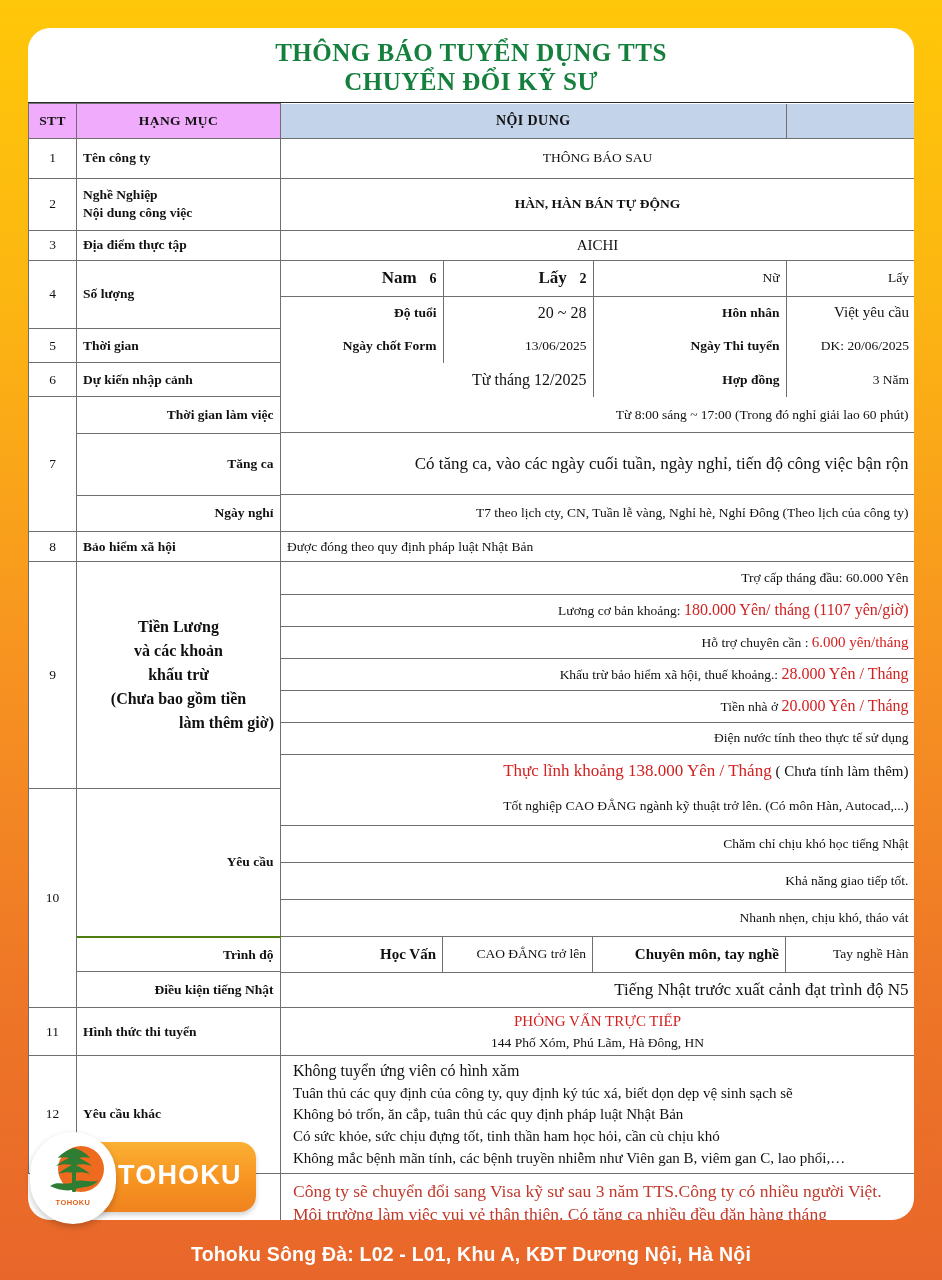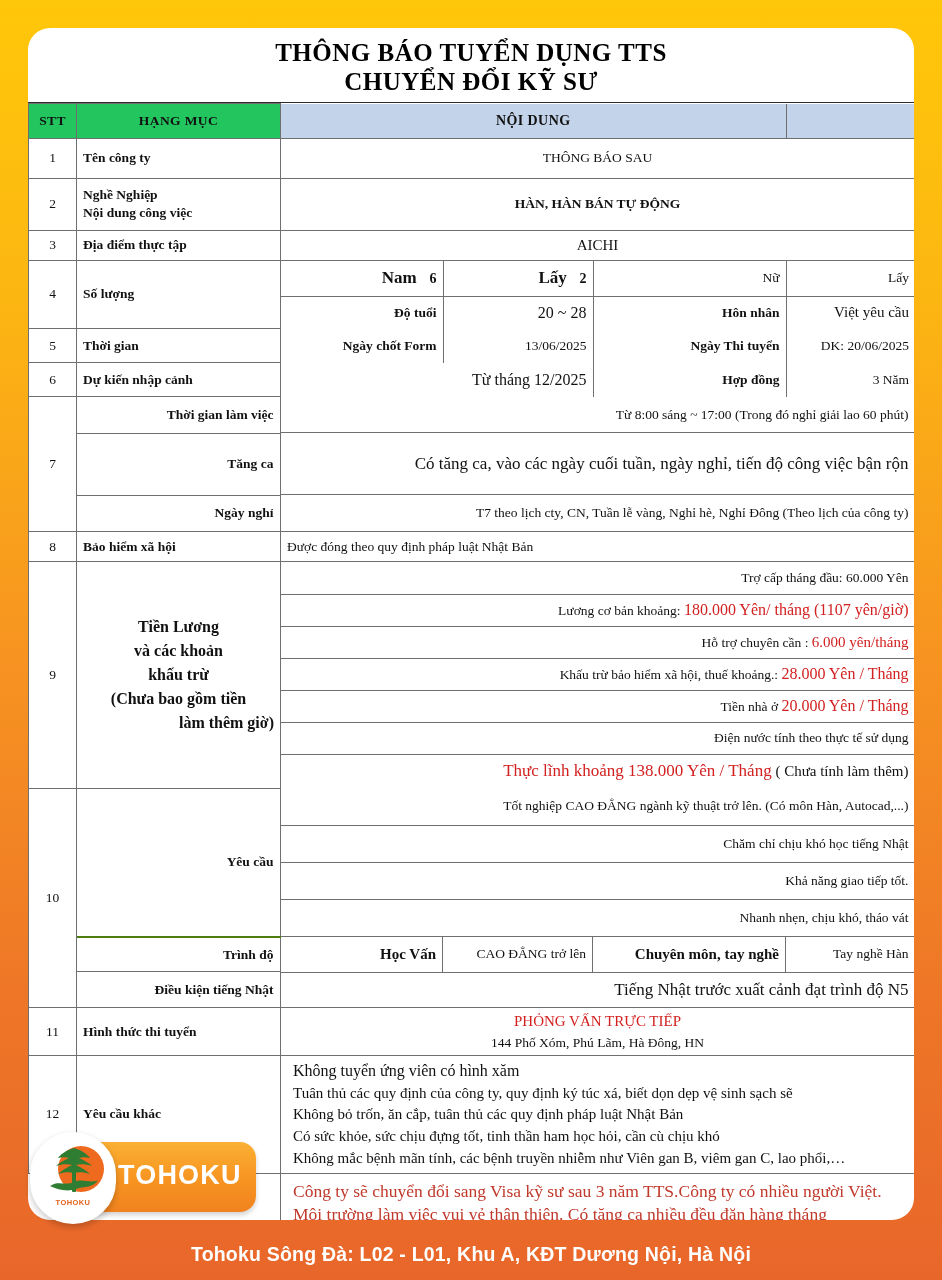--- a/index.html
+++ b/index.html
@@ -39,39 +39,39 @@
     text-align: center;
     padding: 10px 0 6px 0;
     border-bottom: 1.5px solid #2b2b2b;
   }
   .title-line {
     font-family: "Liberation Serif", serif;
     font-weight: bold;
     font-size: 25px;
     letter-spacing: .5px;
     line-height: 1.16;
-    color: #000000;
+    color: #15803d;
   }
 
   
   table.main {
     border-collapse: collapse;
     width: 886px;
     table-layout: fixed;
   }
   table.main td, table.main th {
     border: 1px solid #6f6f6f;
     padding: 3px 6px;
     vertical-align: middle;
     font-size: 13.5px;
     color: #111;
     box-sizing: border-box;
   }
   .hdr td {
-    background: #22c55e;
+    background: #f0abfc;
     text-align: center;
     font-weight: bold;
     font-size: 14px;
     letter-spacing: .4px;
     height: 34px;
   }
 
   td.stt { text-align: center; font-size: 15px; }
   td.item { font-weight: bold; font-size: 15px; padding-left: 8px; }
 

